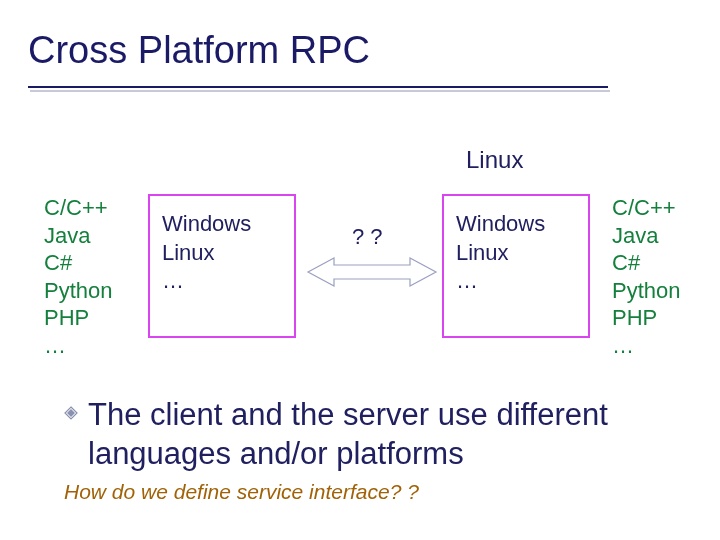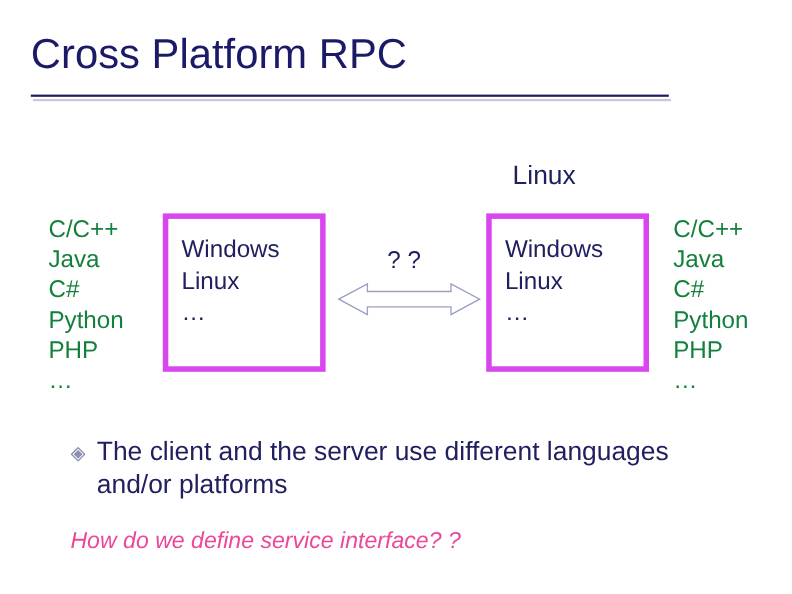--- a/index.html
+++ b/index.html
@@ -56,21 +56,21 @@
     position: absolute;
     font-size: 22px;
     color: #15803d;
     line-height: 1.25;
     white-space: pre;
   }
 
   
   .plat-box {
     position: absolute;
-    border: 5px solid #d946ef;
+    border: 2px solid #d946ef;
     box-sizing: border-box;
     padding: 14px 10px 10px 12px;
   }
   .plat-text {
     font-size: 22px;
     color: #202060;
     line-height: 1.3;
     white-space: pre;
   }
 
@@ -92,32 +92,32 @@
     width: 600px;
     display: flex;
     align-items: flex-start;
   }
   .bullet-icon {
     flex: 0 0 auto;
     margin-top: 10px;
     margin-right: 10px;
   }
   .bullet-text {
-    font-size: 24px;
+    font-size: 31px;
     color: #202060;
     line-height: 1.25;
   }
 
   .footer-question {
     position: absolute;
     left: 64px;
     top: 480px;
     font-size: 21px;
     font-style: italic;
-    color: #ec4899;
+    color: #a16207;
   }
 </style>
 </head>
 <body>
 
 <div class="slide">
 
   <div class="title">Cross Platform RPC</div>
   <div class="title-underline-shadow"></div>
   <div class="title-underline"></div>

